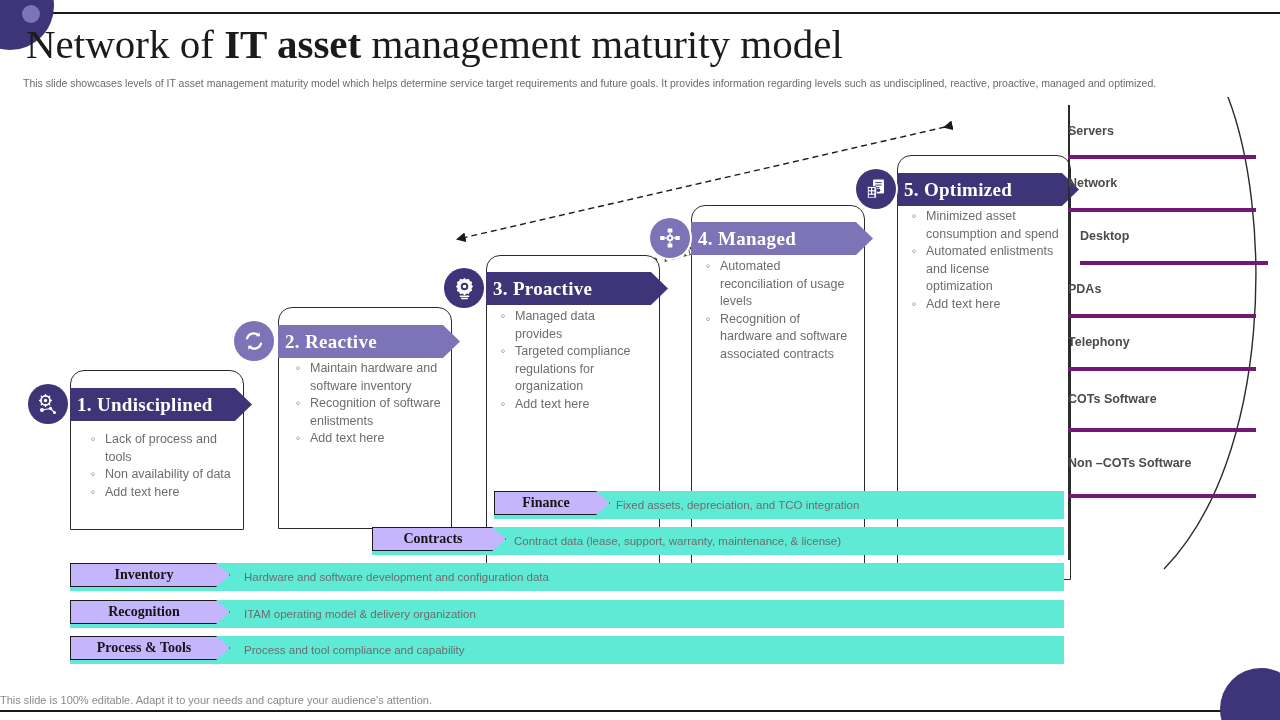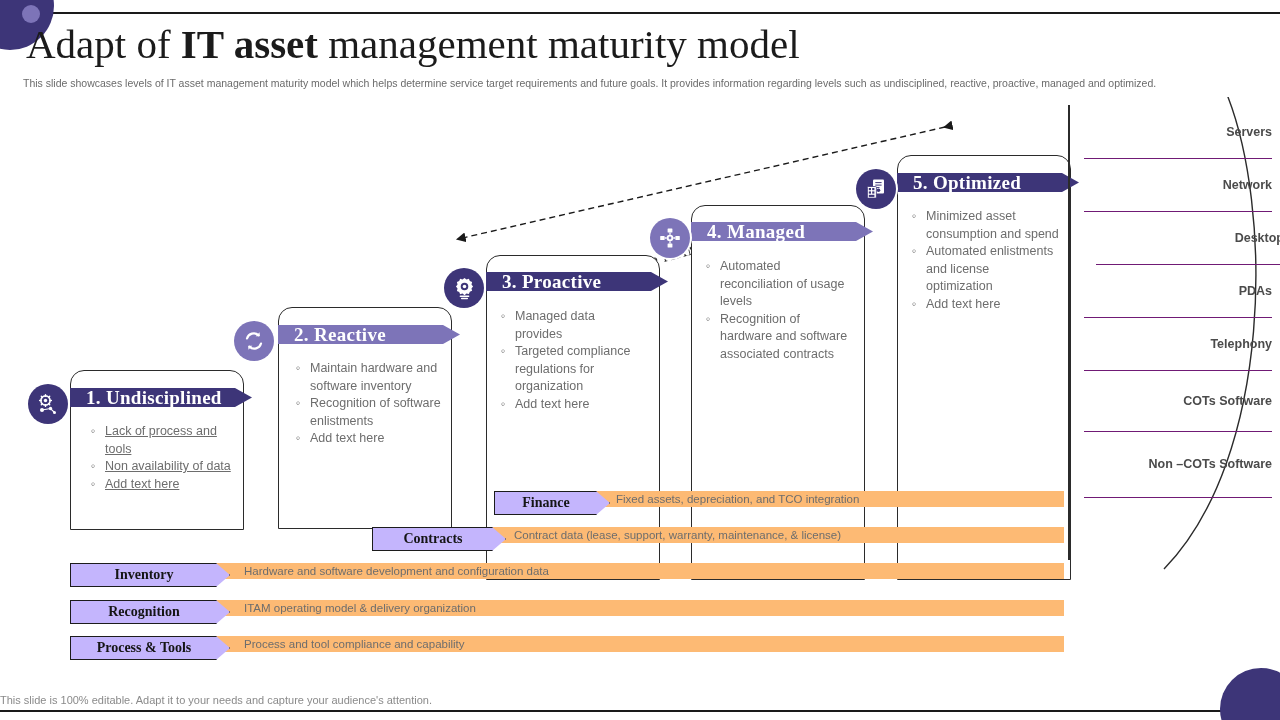--- a/index.html
+++ b/index.html
@@ -40,22 +40,22 @@
   .stage{position:absolute;left:0;top:105px;width:1280px;height:570px;}
 
   
   .col{
     position:absolute;background:#ffffff;border:1px solid #2b2b2b;
     box-sizing:border-box;border-radius:14px 14px 0 0;
   }
 
   
   .banner{
-    position:absolute;height:19px;display:flex;align-items:center;
-    box-sizing:border-box;padding-left:16px;
+    position:absolute;height:33px;display:flex;align-items:center;
+    box-sizing:border-box;padding-left:7px;
     font-family:"Liberation Serif", serif;font-weight:bold;
     font-size:19px;color:#ffffff;letter-spacing:.3px;
     clip-path:polygon(0 0, calc(100% - 17px) 0, 100% 50%, calc(100% - 17px) 100%, 0 100%);
   }
   .banner.dark{background:#3d3578;}
   .banner.light{background:#7d74b8;}
 
   
   .disc{
     position:absolute;width:40px;height:40px;border-radius:50%;
@@ -80,37 +80,37 @@
   
   .arrowline{position:absolute;left:440px;top:0px;width:520px;height:150px;pointer-events:none;}
   .arrowlabel{
     position:absolute;left:598px;top:162px;
     font-family:"Liberation Serif", serif;font-size:15px;color:#2a2a2a;
     transform:rotate(-15.5deg);transform-origin:left top;letter-spacing:.6px;
     white-space:nowrap;
   }
 
   
-  .bar{position:absolute;height:16px;background:#fdba74;display:flex;align-items:center;}
+  .bar{position:absolute;height:28px;background:#5eead4;display:flex;align-items:center;}
   .bar .bartext{font-size:11.5px;color:#6d6d6d;padding-left:10px;}
   .tag{
     position:absolute;height:24px;background:#c4b5fd;border:1.5px solid #1c1c1c;
     box-sizing:border-box;display:flex;align-items:center;justify-content:center;
     font-family:"Liberation Serif", serif;font-weight:bold;font-size:14px;color:#151515;
     clip-path:polygon(0 0, calc(100% - 14px) 0, 100% 50%, calc(100% - 14px) 100%, 0 100%);
     padding-right:12px;
   }
 
   
   .assets{position:absolute;left:1068px;top:105px;width:188px;height:455px;}
   .asset{
-    position:absolute;left:16px;width:188px;
-    display:flex;align-items:center;justify-content:flex-end;text-align:center;
+    position:absolute;left:0;width:188px;
+    display:flex;align-items:center;justify-content:flex-start;text-align:center;
     font-size:12.5px;font-weight:bold;color:#4b4b4b;line-height:15px;
-    border-bottom:1px solid #701a75;box-sizing:border-box;
+    border-bottom:4px solid #701a75;box-sizing:border-box;
   }
   .assets-spine{position:absolute;left:0px;top:0px;width:1.5px;height:455px;background:#2b2b2b;}
   .assets-arc{position:absolute;left:0px;top:-8px;width:200px;height:475px;pointer-events:none;}
 
   
   .footer{
     position:absolute;left:0;right:0;bottom:14px;text-align:left;
     font-size:11px;color:#8a8a8a;
   }
 </style>
@@ -119,21 +119,21 @@
 
 <div class="slide">
 
   <div class="rule-top"></div>
   <div class="rule-bot"></div>
   <div class="deco-tl"></div>
   <div class="deco-tl-dot"></div>
   <div class="deco-br"></div>
 
   <div class="title">
-    <span class="light">Adapt of </span><b>IT asset</b><span class="light"> management maturity model</span>
+    <span class="light">Network of </span><b>IT asset</b><span class="light"> management maturity model</span>
   </div>
   <div class="subtitle">This slide showcases levels of IT asset management maturity model which helps determine service target requirements and future goals. It provides information regarding levels such as undisciplined, reactive, proactive, managed and optimized.</div>
 
   <div class="stage">
 
     <svg class="arrowline" viewBox="0 0 520 150">
       <defs>
         <marker id="ah" markerWidth="7" markerHeight="7" refX="5.5" refY="3.5" orient="auto">
           <path d="M0,0 L7,3.5 L0,7 z" fill="#1a1a1a"></path>
         </marker>
@@ -153,21 +153,21 @@
       <svg width="24" height="24" viewBox="0 0 24 24" fill="none">
         <circle cx="9.5" cy="8.5" r="4.6" stroke="#fff" stroke-width="1.6"></circle>
         <circle cx="9.5" cy="8.5" r="1.7" fill="#fff"></circle>
         <path d="M9.5 2.6v1.6M9.5 12.8v1.6M3.6 8.5h1.6M13.8 8.5h1.6M5.3 4.3l1.1 1.1M12.6 11.6l1.1 1.1M13.7 4.3l-1.1 1.1M6.4 11.6l-1.1 1.1" stroke="#fff" stroke-width="1.4" stroke-linecap="round"></path>
         <circle cx="6" cy="18" r="2" fill="#fff"></circle>
         <circle cx="14.5" cy="16.5" r="1.7" fill="#fff"></circle>
         <circle cx="18.5" cy="20.5" r="1.5" fill="#fff"></circle>
         <path d="M6 18 L14.5 16.5 L18.5 20.5" stroke="#fff" stroke-width="1.1"></path>
       </svg>
     </div>
-    <div class="bullets" style="left:88px; top:318px; width:152px;text-decoration:underline;">
+    <div class="bullets" style="left:88px; top:326px; width:152px;">
       <ul>
         <li>Lack of process and tools</li>
         <li>Non availability of data</li>
         <li>Add text here</li>
       </ul>
     </div>
 
     <div class="col" style="left:278px; top:202px; width:174px; height:222px;"></div>
     <div class="banner light" style="left:278px; top:220px; width:182px;">
       <span>2. Reactive</span>

